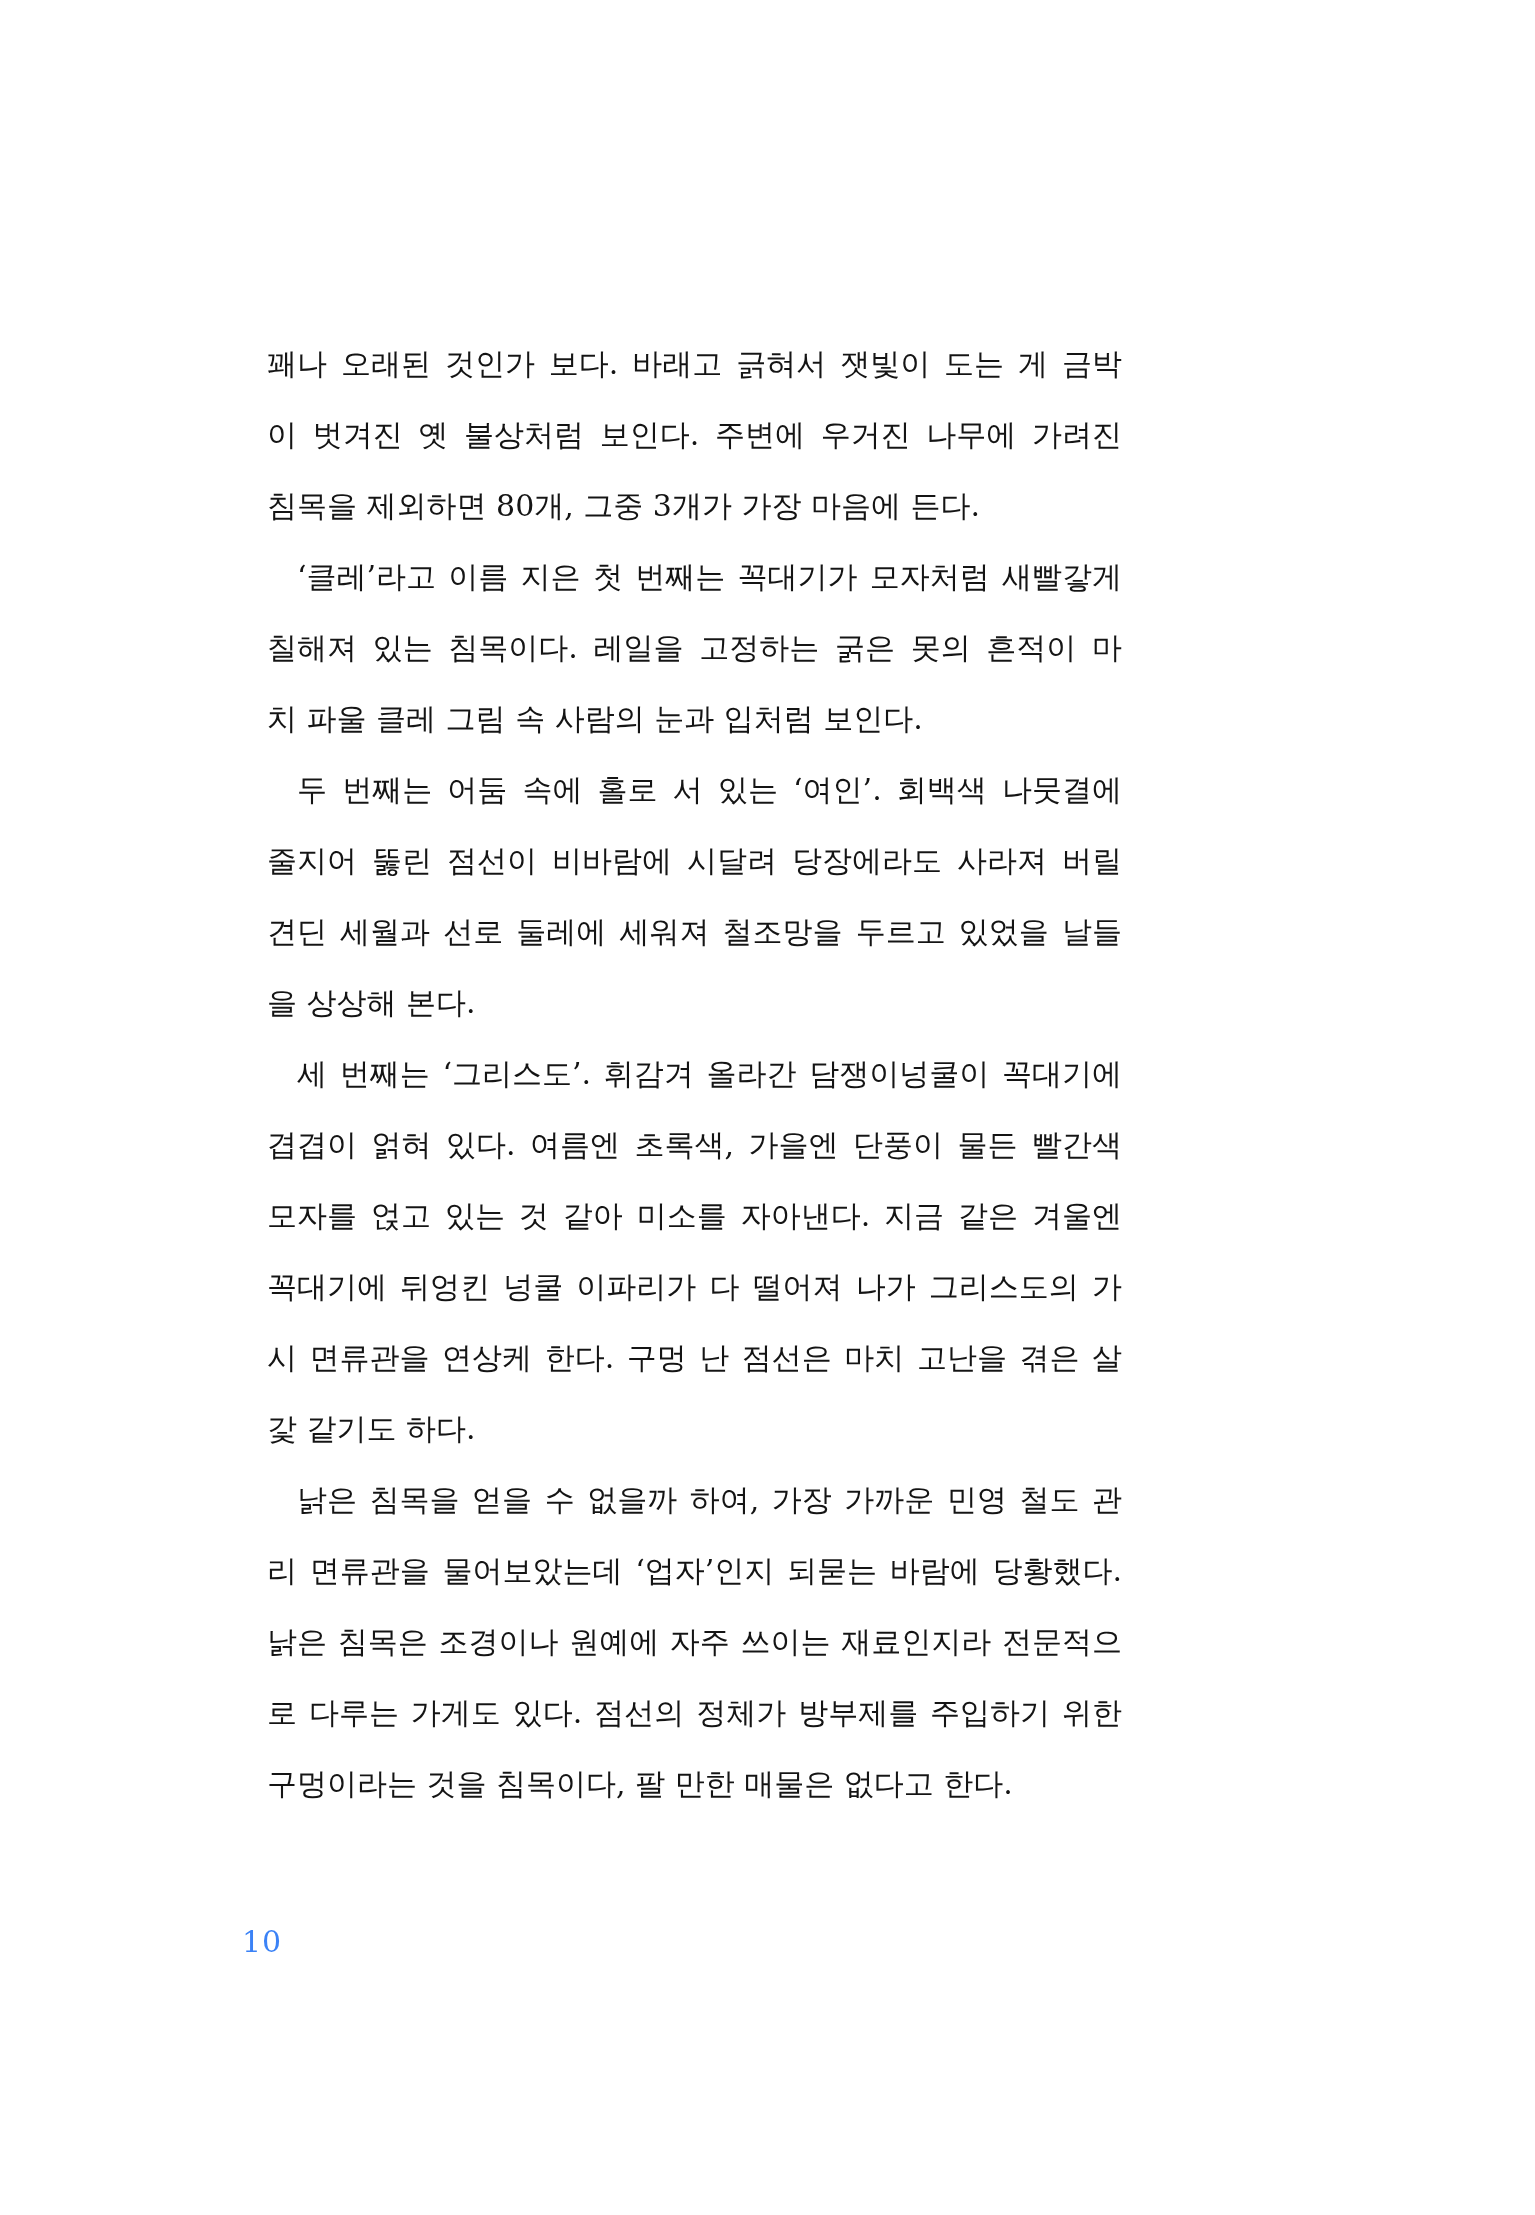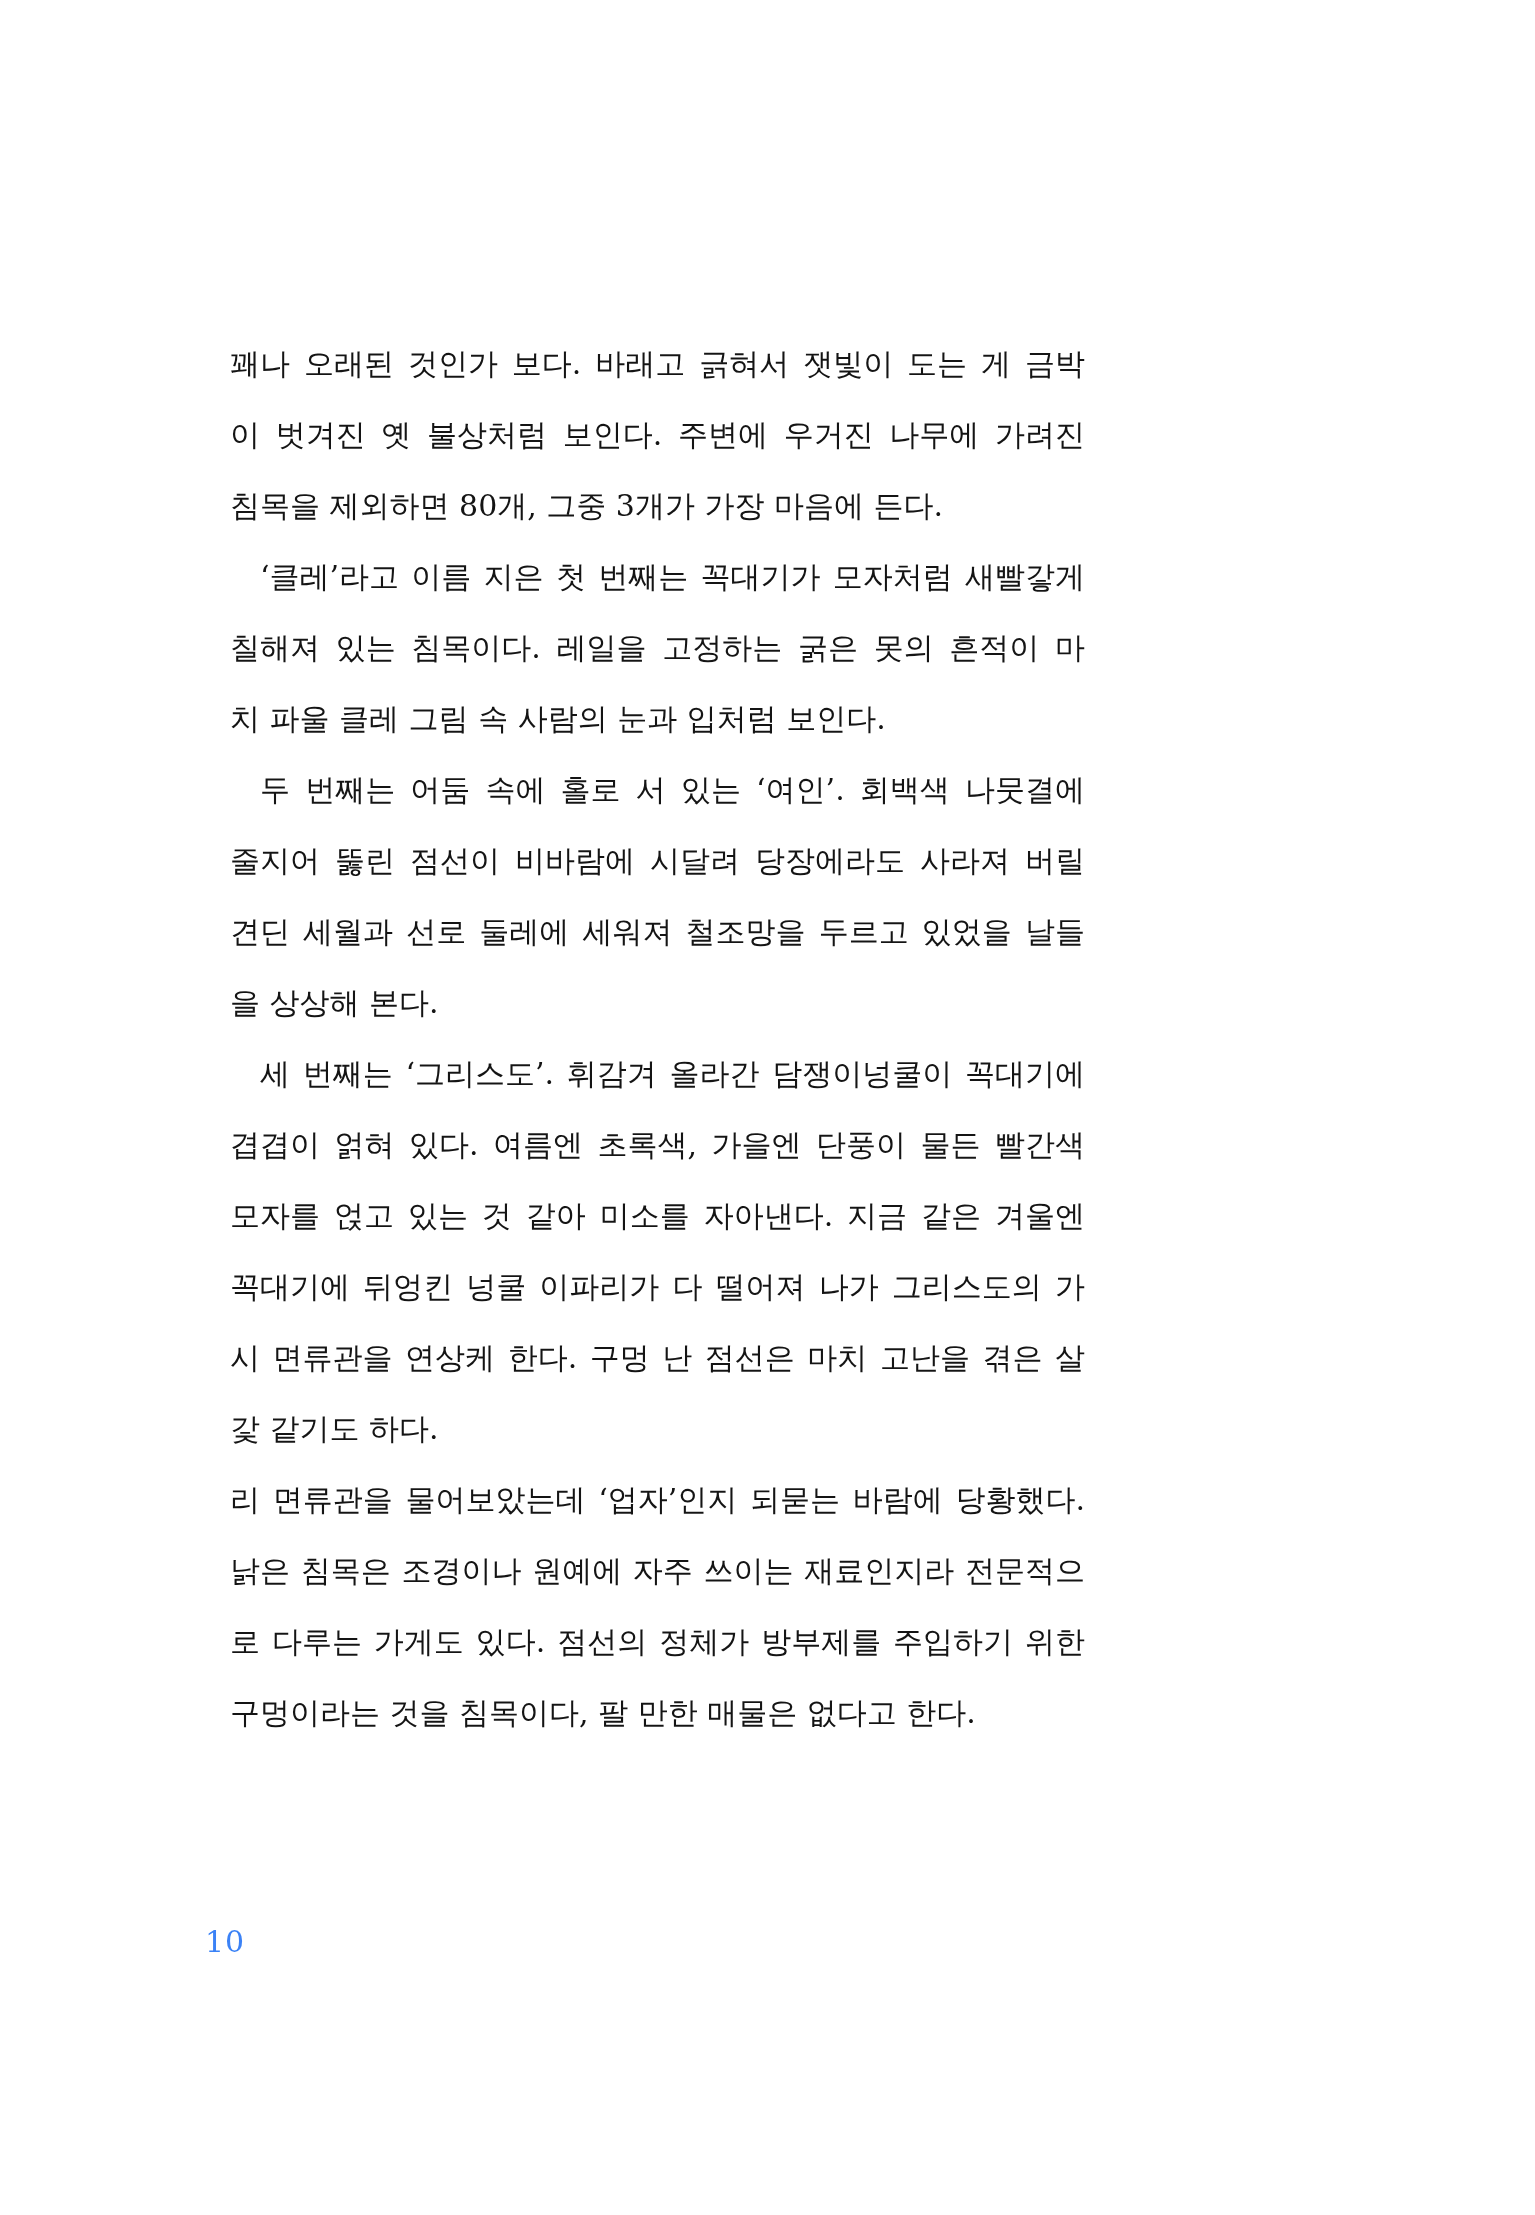--- a/index.html
+++ b/index.html
@@ -8,20 +8,21 @@
     background: #ffffff;
   }
   .page {
     position: relative;
     width: 1288px;
     height: 2215px;
     background: #ffffff;
     overflow: hidden;
     font-family: "DejaVu Serif", "Liberation Serif", serif;
     color: #141414;
+    margin-left: 37px;
   }
   .body-text {
     position: absolute;
     left: 230px;
     top: 328px;
     width: 855px;
   }
   .line {
     font-size: 30px;
     line-height: 71px;
@@ -62,19 +63,20 @@
       <div class="line para-start">두 번째는 어둠 속에 홀로 서 있는 ‘여인’. 회백색 나뭇결에</div>
       <div class="line">줄지어 뚫린 점선이 비바람에 시달려 당장에라도 사라져 버릴</div>
       <div class="line">견딘 세월과 선로 둘레에 세워져 철조망을 두르고 있었을 날들</div>
       <div class="line para-end">을 상상해 본다.</div>
       <div class="line para-start">세 번째는 ‘그리스도’. 휘감겨 올라간 담쟁이넝쿨이 꼭대기에</div>
       <div class="line">겹겹이 얽혀 있다. 여름엔 초록색, 가을엔 단풍이 물든 빨간색</div>
       <div class="line">모자를 얹고 있는 것 같아 미소를 자아낸다. 지금 같은 겨울엔</div>
       <div class="line">꼭대기에 뒤엉킨 넝쿨 이파리가 다 떨어져 나가 그리스도의 가</div>
       <div class="line">시 면류관을 연상케 한다. 구멍 난 점선은 마치 고난을 겪은 살</div>
       <div class="line para-end">갗 같기도 하다.</div>
+      <div class="line para-start">낡은 침목을 얻을 수 없을까 하여, 가장 가까운 민영 철도 관</div>
       <div class="line">리 면류관을 물어보았는데 ‘업자’인지 되묻는 바람에 당황했다.</div>
       <div class="line">낡은 침목은 조경이나 원예에 자주 쓰이는 재료인지라 전문적으</div>
       <div class="line">로 다루는 가게도 있다. 점선의 정체가 방부제를 주입하기 위한</div>
       <div class="line para-end">구멍이라는 것을 침목이다, 팔 만한 매물은 없다고 한다.</div>
     </div>
   <div class="page-number">10</div>
 </div>
 
 </body></html>

